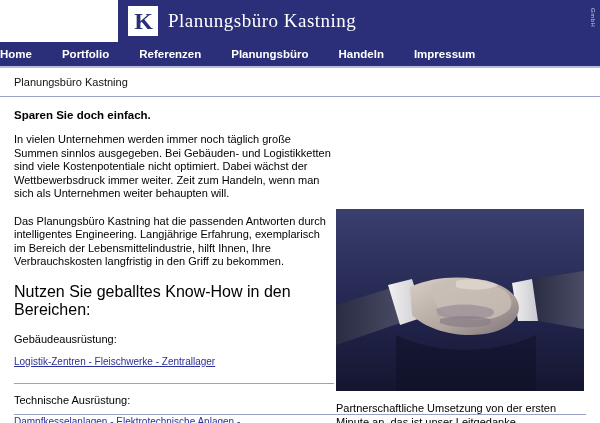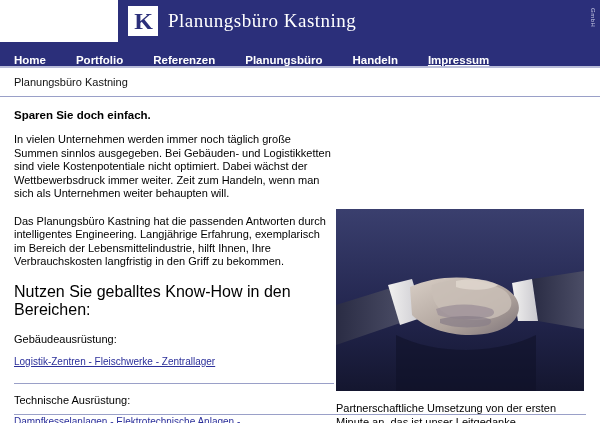--- a/index.html
+++ b/index.html
@@ -70,33 +70,32 @@
     color: #c8c9e4;
     font-size: 6px;
     writing-mode: vertical-rl;
     letter-spacing: 0.5px;
   }
   
   .nav {
     background: #2b2f7a;
     height: 24px;
     display: flex;
-    align-items: flex-end;
-    padding-left: 14px;
+    align-items: center;
     border-bottom: 2px solid #b8bcd8;
   }
   .nav-item {
     color: #ffffff;
     font-size: 11.5px;
     font-weight: bold;
     margin-right: 30px;
     cursor: pointer;
     white-space: nowrap;
   }
-  .nav-item:last-child { margin-right: 0; text-decoration: underline; }
+  .nav-item:last-child { margin-right: 0; }
 
   
   .crumbbar {
     height: 28px;
     padding-left: 14px;
     display: flex;
     align-items: center;
     border-bottom: 1px solid #9aa0c8;
     background: #ffffff;
   }

